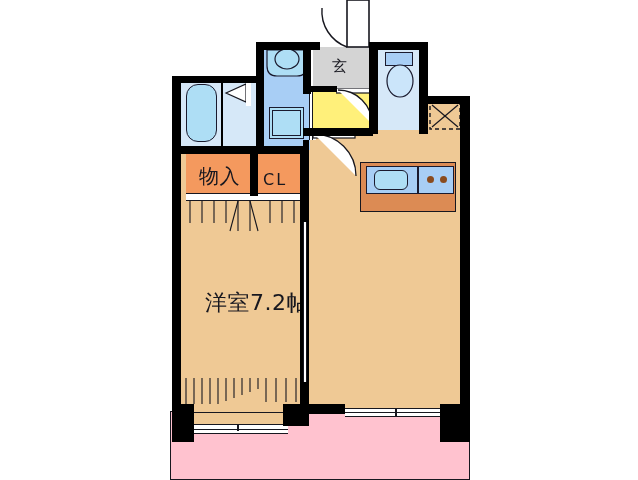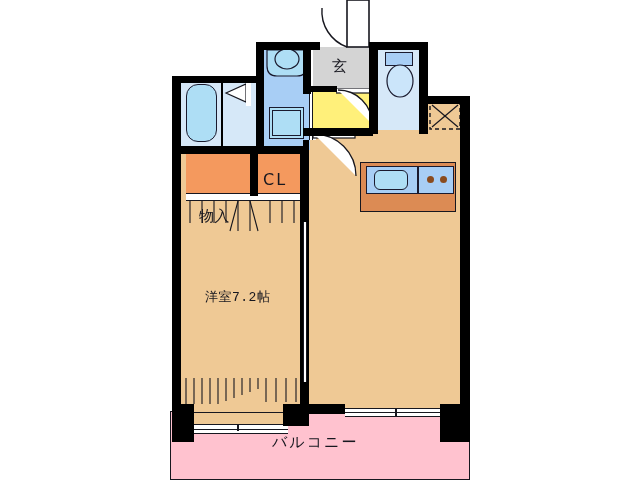--- a/index.html
+++ b/index.html
@@ -30,22 +30,22 @@
   
   .outline { position: absolute; border: 1px solid #1a1a2e; box-sizing: border-box; }
 
   
   .label {
     position: absolute;
     color: #17171f;
     white-space: nowrap;
     letter-spacing: 0.5px;
   }
-  .label-room { font-size: 13px; font-family: Liberation Mono, monospace; }
-  .label-small { font-size: 15px; margin-top: 44px; }
+  .label-room { font-size: 22px; }
+  .label-small { font-size: 20px; }
   .label-cl { font-size: 16px; letter-spacing: 2px; margin-top: 7px; }
   .label-bal { font-size: 15px; letter-spacing: 2px; }
   .label-gen { font-size: 15px; }
   .sashline { position: absolute; background: #17171f; }
 </style>
 </head>
 <body>
 
 <div id="plan">
 
@@ -139,21 +139,20 @@
       <line x1="64" y1="0" x2="64" y2="30"></line>
       <line x1="64" y1="0" x2="72" y2="30"></line>
       <line x1="84" y1="0" x2="84" y2="22"></line>
       <line x1="96" y1="0" x2="96" y2="22"></line>
       <line x1="108" y1="0" x2="108" y2="22"></line>
       <line x1="117" y1="0" x2="117" y2="22"></line>
     </g>
   </svg>
 
   <div class="label label-room" style="left:205px; top:288px;">洋室7.2帖</div>
-  <div class="label label-bal" style="left:272px; top:433px;">バルコニー</div>
 
   <svg class="abs" style="left:183px; top:378px; width:122px; height:30px;" viewBox="0 0 122 30">
     <g stroke="#17171f" stroke-width="1.1">
       <line x1="3" y1="0" x2="3" y2="26"></line>
       <line x1="11" y1="0" x2="11" y2="26"></line>
       <line x1="19" y1="0" x2="19" y2="26"></line>
       <line x1="27" y1="0" x2="27" y2="26"></line>
       <line x1="35" y1="0" x2="35" y2="26"></line>
       <line x1="43" y1="0" x2="43" y2="23"></line>
       <line x1="51" y1="0" x2="51" y2="20"></line>

